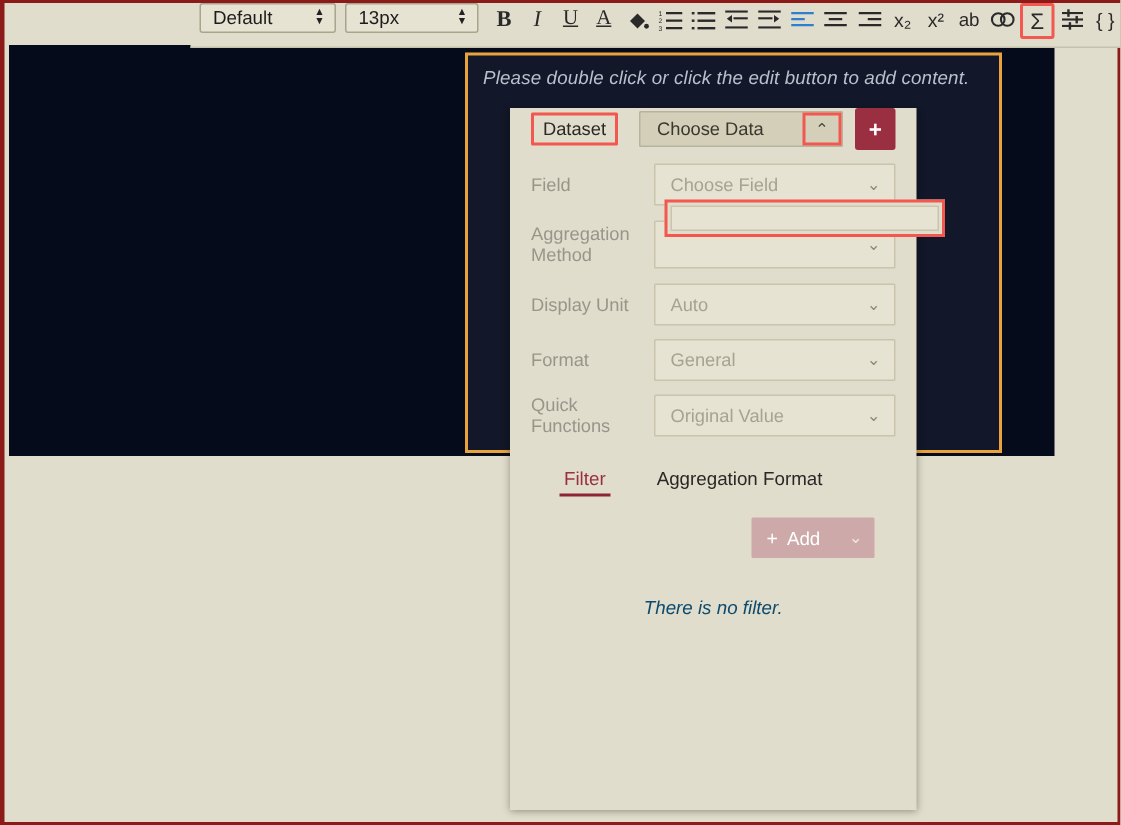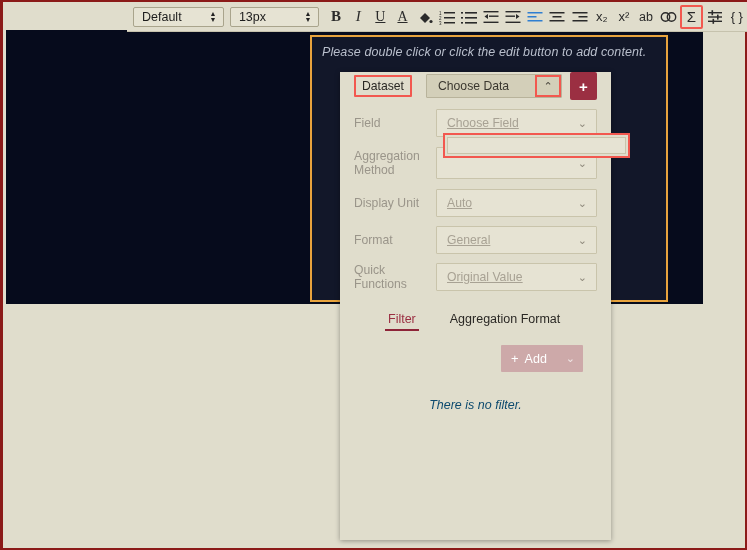--- a/index.html
+++ b/index.html
@@ -42,21 +42,21 @@
     padding:8px 10px 0 10px;
     display:block;
     letter-spacing:.1px;
   }
 
   
   #toolbar{
     position:absolute;left:124px;top:0px;width:621px;height:30px;
     background:#e0ddcc;
     border-bottom:1px solid #c6c2ad;
-    display:flex;align-items:center;
+    display:flex;
     box-sizing:border-box;
     padding-left:6px;
     z-index:5;
   }
   .tb-select{
     height:20px;
     border:1px solid #a9a48c;
     background:#e6e3d3;
     border-radius:2px;
     font-size:12.5px;
@@ -140,21 +140,20 @@
     flex:1;
     height:28px;
     border:1px solid #c9c4ab;
     background:#e6e3d3;
     display:flex;align-items:center;
     font-size:12.2px;color:#a8a294;
     padding-left:10px;
     box-sizing:border-box;
     position:relative;
     border-radius:1px;
-    text-decoration:underline;
   }
   .field-ctl .caret{
     position:absolute;right:9px;top:50%;
     transform:translateY(-50%);
     color:#8f8a7c;font-size:11px;
   }
 
   
   #dataset-combo{
     flex:1;height:24px;
@@ -202,21 +201,21 @@
     margin-top:14px;
     padding-left:22px;
     gap:34px;
     height:26px;
   }
   .tab{
     font-size:12.5px;color:#2a2824;
     padding-bottom:5px;
     position:relative;
   }
-  .tab.active{color:#9b2f42;margin-left:12px;}
+  .tab.active{color:#9b2f42;}
   .tab.active::after{
     content:"";position:absolute;left:-3px;right:-3px;bottom:0;
     height:2px;background:#8e2438;
   }
 
   #add-filter-row{
     display:flex;justify-content:flex-end;
     padding:14px 14px 0 0;
   }
   #add-filter-btn{

